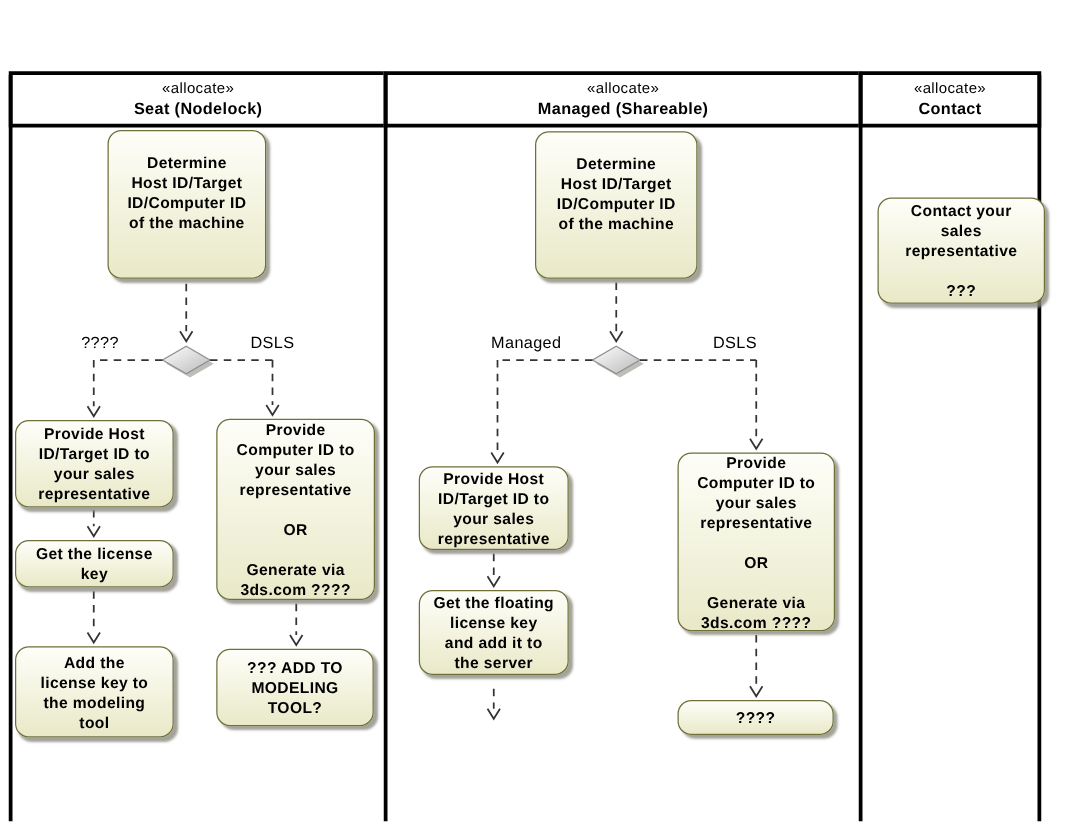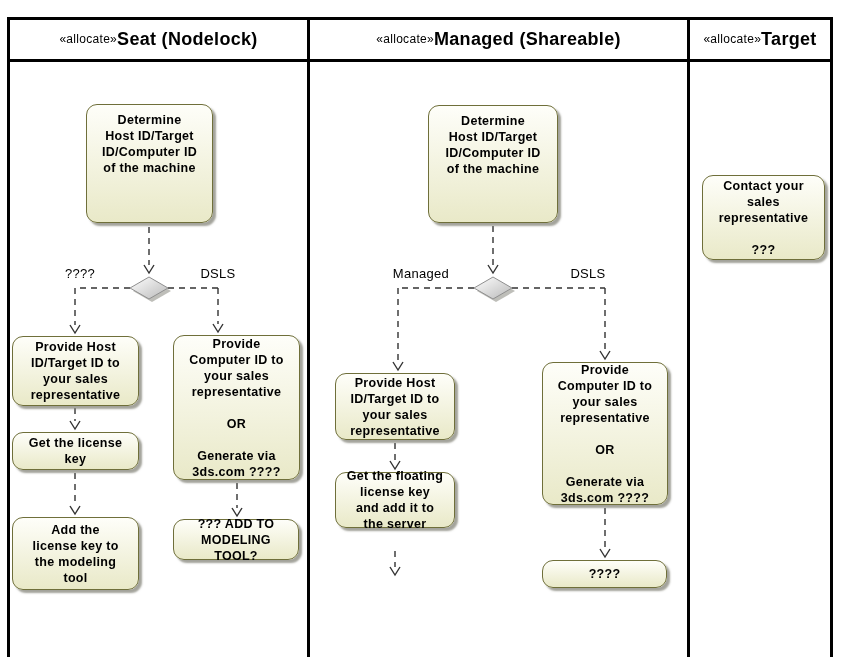--- a/index.html
+++ b/index.html
@@ -2,62 +2,63 @@
 <html><head>
 <meta charset="utf-8">
 <style>
   html,body{margin:0;padding:0;background:#fff;}
   .canvas{
     position:relative;width:864px;height:670px;background:#fff;overflow:hidden;
     font-family:"Liberation Sans",sans-serif;color:#000;
   }
   .lane-header{
     position:absolute;box-sizing:border-box;border:3px solid #000;background:#fff;
-    display:flex;flex-direction:row;align-items:center;justify-content:center;
+    display:flex;flex-direction:column;align-items:center;justify-content:center;
     line-height:1.3;
+    margin-top:40px;
   }
   .stereotype{font-size:12px;letter-spacing:.3px;}
-  .lane-title{font-size:18px;font-weight:bold;letter-spacing:.3px;}
+  .lane-title{font-size:13px;font-weight:bold;letter-spacing:.3px;}
   .vline{position:absolute;width:3px;background:#000;}
   .overlay{position:absolute;left:0;top:0;pointer-events:none;}
   .overlay line{stroke:#333;stroke-width:1.4;stroke-dasharray:6 5;}
   .overlay path.arrow{stroke:#333;stroke-width:1.4;fill:none;}
   .overlay polygon.diamond{fill:url(#diamondGrad);stroke:#8f8f8f;stroke-width:1;}
   .overlay polygon.dshadow{fill:#a8a8a2;opacity:.75;stroke:none;}
   .node{
     position:absolute;box-sizing:border-box;
     background:linear-gradient(180deg,#fefef9 0%,#e9e9c8 100%);
     border:1.5px solid #6f6f3a;border-radius:11px;
     box-shadow:3px 3px 2px rgba(140,140,130,.8);
     display:flex;align-items:center;justify-content:center;
     text-align:center;font-weight:bold;font-size:12.5px;line-height:1.28;
     letter-spacing:.3px;white-space:pre-line;padding:2px 3px;
   }
-  .node.top{align-items:flex-start;padding-top:7px;}
+  .node.top{align-items:flex-start;padding-top:17px;}
   .guard{
     position:absolute;font-size:13px;letter-spacing:.3px;text-align:center;
     white-space:nowrap;
   }
 </style>
 </head>
 <body>
 
 <div class="canvas">
 
   <div class="lane-header" style="left:7px;top:17px;width:303px;height:45px">
     <span class="stereotype">«allocate»</span>
     <span class="lane-title">Seat (Nodelock)</span>
   </div>
   <div class="lane-header" style="left:307px;top:17px;width:383px;height:45px">
     <span class="stereotype">«allocate»</span>
     <span class="lane-title">Managed (Shareable)</span>
   </div>
   <div class="lane-header" style="left:687px;top:17px;width:146px;height:45px">
     <span class="stereotype">«allocate»</span>
-    <span class="lane-title">Target</span>
+    <span class="lane-title">Contact</span>
   </div>
 
   <div class="vline" style="left:7px;top:60px;height:597px"></div>
   <div class="vline" style="left:307px;top:60px;height:597px"></div>
   <div class="vline" style="left:687px;top:60px;height:597px"></div>
   <div class="vline" style="left:830px;top:60px;height:597px"></div>
 
   <svg class="overlay" width="864" height="670">
     <defs>
       <linearGradient id="diamondGrad" x1="0" y1="0" x2="1" y2="1">
@@ -121,48 +122,48 @@
 key</div>
   <div class="node" style="left:173px;top:335px;width:127px;height:145px">Provide
 Computer ID to
 your sales
 representative
 
 OR
 
 Generate via
 3ds.com ????</div>
-  <div class="node" style="left:173px;top:519px;width:126px;height:41px">??? ADD TO
+  <div class="node" style="left:173px;top:519px;width:126px;height:62px">??? ADD TO
 MODELING
 TOOL?</div>
 
   <div class="node top" style="left:428px;top:105px;width:130px;height:118px">Determine
 Host ID/Target
 ID/Computer ID
 of the machine</div>
   <div class="node" style="left:335px;top:373px;width:120px;height:67px">Provide Host
 ID/Target ID to
 your sales
 representative</div>
-  <div class="node" style="left:335px;top:472px;width:120px;height:56px">Get the floating
+  <div class="node" style="left:335px;top:472px;width:120px;height:68px">Get the floating
 license key
 and add it to
 the server</div>
   <div class="node" style="left:542px;top:362px;width:126px;height:143px">Provide
 Computer ID to
 your sales
 representative
 
 OR
 
 Generate via
 3ds.com ????</div>
   <div class="node" style="left:542px;top:560px;width:125px;height:28px">????</div>
 
-  <div class="node" style="left:702px;top:175px;width:123px;height:85px">Contact your
+  <div class="node" style="left:702px;top:158px;width:134px;height:85px">Contact your
 sales
 representative
 
 ???</div>
 
   <div class="guard" style="left:55px;top:266px;width:50px">????</div>
   <div class="guard" style="left:192px;top:266px;width:52px">DSLS</div>
   <div class="guard" style="left:392px;top:266px;width:58px">Managed</div>
   <div class="guard" style="left:563px;top:266px;width:50px">DSLS</div>
 

